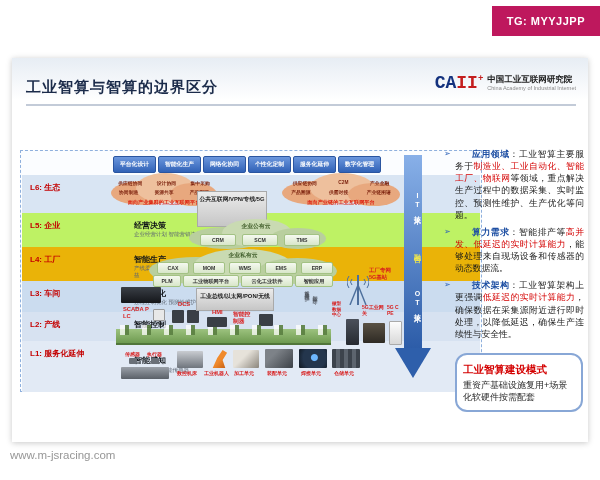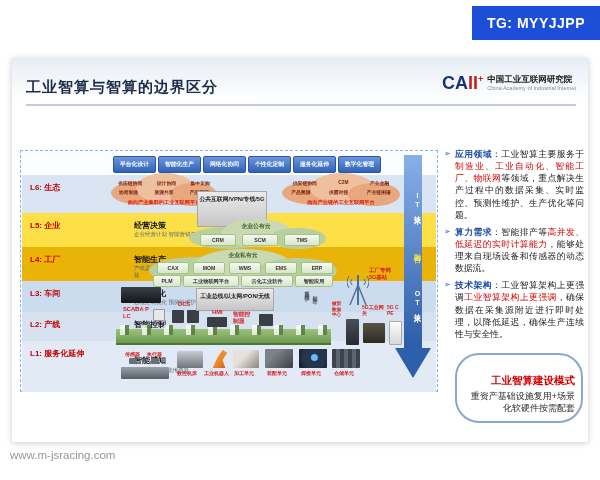--- a/index.html
+++ b/index.html
@@ -1,42 +1,42 @@
 <!DOCTYPE html>
 <html><head>
 <meta charset="utf-8">
 <style>
   html,body{margin:0;padding:0;}
   body{
     width:600px;height:480px;position:relative;overflow:hidden;
     background:#ffffff;font-family:"Liberation Sans","DejaVu Sans",sans-serif;
   }
   
-  .tg-badge{position:absolute;top:6px;right:0;background:#1d4ed8;color:#fff;
-    font-weight:bold;font-size:14px;padding:9px 15px;letter-spacing:.5px;}
+  .tg-badge{position:absolute;top:6px;right:0;background:#be185d;color:#fff;
+    font-weight:bold;font-size:11px;padding:9px 15px;letter-spacing:.5px;}
   .watermark{position:absolute;left:10px;top:449px;color:#979797;font-size:11.5px;}
   
   .slide{position:absolute;left:12px;top:58px;width:576px;height:384px;
     background:linear-gradient(180deg,#e7edf4 0%,#ffffff 11%,#ffffff 100%);
     box-shadow:0 1px 6px rgba(0,0,0,.22);}
   .slide-header{position:absolute;left:14px;right:12px;top:14px;height:32px;
     border-bottom:2px solid #c3cbd8;}
   .slide-title{position:absolute;left:0;top:6px;font-size:15px;font-weight:bold;
     color:#1b2b4a;letter-spacing:1px;}
   .logo{position:absolute;right:0;top:2px;display:flex;align-items:center;gap:4px;}
-  .logo-mark{font-size:18px;font-weight:900;color:#14327e;line-height:1;}
+  .logo-mark{font-size:18px;font-weight:900;color:#14327e;line-height:1;font-family:Liberation Mono, monospace;}
   .logo-mark .ii{color:#c41e1e;}
   .logo-mark .plus{color:#c41e1e;font-size:9px;vertical-align:super;font-weight:bold;}
   .org{display:flex;flex-direction:column;line-height:1.15;}
   .org-cn{font-size:8.5px;font-weight:bold;color:#1b1b1b;}
   .org-en{font-size:5.5px;color:#8a8a8a;}
   .subtitle{position:absolute;left:0;top:56px;width:100%;text-align:center;
     color:#e30000;font-weight:bold;font-size:11px;letter-spacing:.5px;}
   
-  .panel{position:absolute;left:8px;top:92px;width:418px;height:242px;
+  .panel{position:absolute;left:8px;top:92px;width:462px;height:242px;
     box-sizing:border-box;border:1px dashed #8fb0dd;background:#fbfdff;}
   .lvl-row{position:absolute;left:1px;right:1px;}
   .lvl-id{position:absolute;left:8px;top:8px;width:68px;font-size:8px;
     font-weight:bold;color:#c40000;line-height:1.2;word-break:break-all;}
   .lvl-heading{position:absolute;left:112px;top:7px;width:92px;font-size:8px;
     font-weight:bold;color:#101418;word-break:break-all;}
   .lvl-desc{position:absolute;left:112px;top:18px;width:86px;font-size:5.5px;
     color:#5d6672;line-height:1.35;word-break:break-all;}
   
   .btn-row{position:absolute;left:92px;top:5px;display:flex;gap:2px;}
@@ -90,25 +90,25 @@
     border-top:30px solid #2e5fab;}
   .arrow-txt{position:absolute;left:383px;width:18px;text-align:center;
     writing-mode:vertical-rl;text-orientation:upright;color:#fff;font-weight:bold;
     font-size:7px;letter-spacing:2px;display:flex;justify-content:center;}
   .arrow-txt.mid{color:#f3e84a;}
   
   .bullets{position:absolute;left:432px;top:90px;width:140px;}
   .bullet{position:relative;padding-left:11px;margin-bottom:5px;font-size:8.8px;
     line-height:1.38;color:#1a1a1a;text-align:justify;}
   .bmark{position:absolute;left:0;top:0;color:#2e62b8;font-size:8px;}
-  .blabel{color:#1e4fa3;font-weight:bold;}
+  .blabel{color:#1e4fa3;font-weight:bold;margin-left:17px;}
   .bem{color:#d40000;font-weight:normal;}
   .mode-box{position:absolute;left:443px;top:295px;width:128px;box-sizing:border-box;
-    border:2px solid #88a7d6;border-radius:24px;background:#fff;
-    padding:19px 6px 7px;text-align:right;}
+    border:2px solid #88a7d6;border-radius:12px;background:#fff;
+    padding:8px 6px 7px;text-align:left;}
   .mode-title{font-size:10.5px;font-weight:bold;color:#d40000;margin-bottom:2px;}
   .mode-body{font-size:9px;color:#2b2b2b;line-height:1.35;}
 </style>
 </head>
 <body>
 
 <div class="tg-badge">TG: MYYJJPP</div>
 
 <div class="slide">
 
@@ -124,21 +124,21 @@
   </div>
 
 
   <div class="panel">
 
     <div class="lvl-row" style="top:24px;height:38px;background:#d9e5f3;">
       <span class="lvl-id">L6: 生态</span>
       <span class="lvl-heading">产业协同</span>
       <span class="lvl-desc">网络协同与安全 资源共享</span>
     </div>
-    <div class="lvl-row" style="top:62px;height:34px;background:#fde047;">
+    <div class="lvl-row" style="top:62px;height:34px;background:#bef264;">
       <span class="lvl-id">L5: 企业</span>
       <span class="lvl-heading">经营决策</span>
       <span class="lvl-desc">企业经营计划 智能营销决策</span>
     </div>
     <div class="lvl-row" style="top:96px;height:34px;background:#eab308;">
       <span class="lvl-id">L4: 工厂</span>
       <span class="lvl-heading">智能生产</span>
       <span class="lvl-desc">产线柔性配置、人机协同、数智精益</span>
     </div>
     <div class="lvl-row" style="top:130px;height:31px;background:#cbdcef;">
@@ -287,21 +287,21 @@
   </div>
 
   <div class="bullets">
     <div class="bullet">
       <span class="bmark">➢</span><span class="blabel">应用领域</span><span>：工业智算主要服务于</span><span class="bem">制造业、工业自动化、智能工厂、物联网</span><span>等领域，重点解决生产过程中的数据采集、实时监控、预测性维护、生产优化等问题。</span>
     </div>
     <div class="bullet">
       <span class="bmark">➢</span><span class="blabel">算力需求</span><span>：智能排产等</span><span class="bem">高并发、低延迟的实时计算能力</span><span>，能够处理来自现场设备和传感器的动态数据流。</span>
     </div>
     <div class="bullet">
-      <span class="bmark">➢</span><span class="blabel">技术架构</span><span>：工业智算架构上更强调</span><span class="bem">工业智算架构上更强调</span><span>，确保数据在采集源附近进行即时处理，以降低延迟，确保生产连续性与安全性。</span>
+      <span class="bmark">➢</span><span class="blabel">技术架构</span><span>：工业智算架构上更强调</span><span class="bem">低延迟的实时计算能力</span><span>，确保数据在采集源附近进行即时处理，以降低延迟，确保生产连续性与安全性。</span>
     </div>
   </div>
 
   <div class="mode-box">
     <div class="mode-title">工业智算建设模式</div>
     <div class="mode-body">重资产基础设施复用+场景化软硬件按需配套</div>
   </div>
 
 </div>
 

